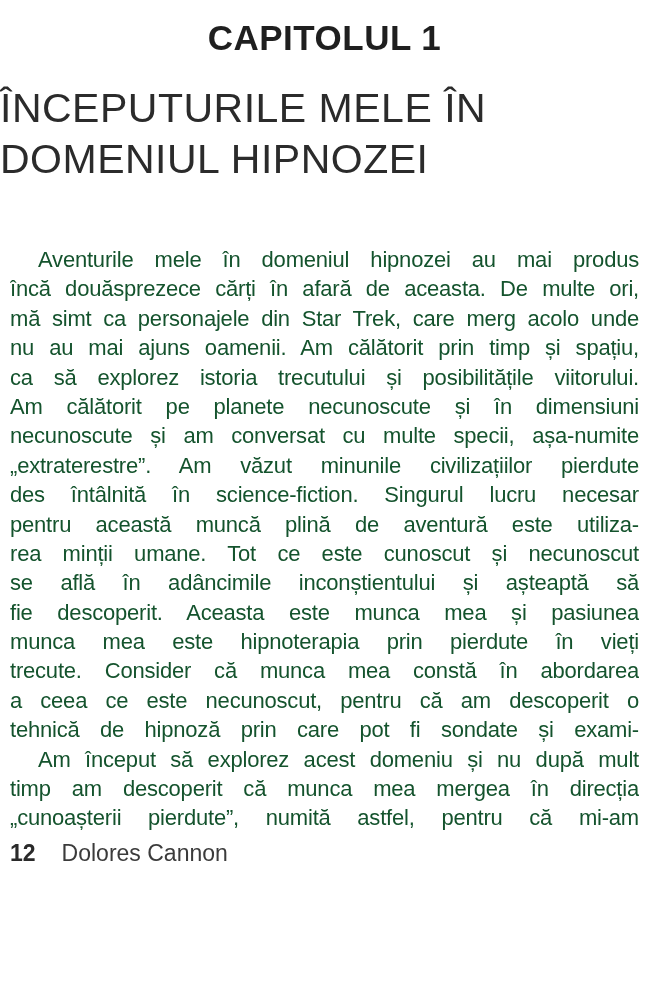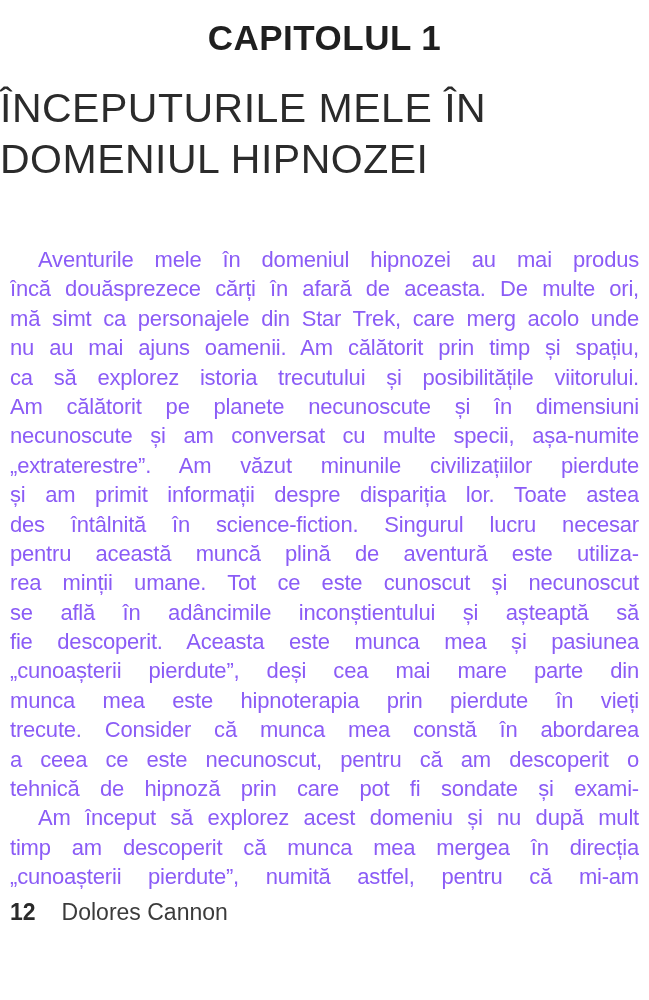--- a/index.html
+++ b/index.html
@@ -31,21 +31,21 @@
   }
   .content {
     margin: 60px 10px 0 10px;
   }
   .line {
     font-size: 22px;
     line-height: 29.4px;
     height: 29.4px;
     overflow: hidden;
     text-align: justify;
-    color: #8b5cf6;
+    color: #14532d;
     letter-spacing: -0.2px;
   }
   
   .line.fj::after {
     content: "";
     display: inline-block;
     width: 100%;
     height: 0;
   }
   .line.indent { text-indent: 28px; }
@@ -78,27 +78,25 @@
 
   <div>
         <div class="line indent fj">Aventurile mele în domeniul hipnozei au mai produs</div>
         <div class="line fj">încă douăsprezece cărți în afară de aceasta. De multe ori,</div>
         <div class="line fj">mă simt ca personajele din Star Trek, care merg acolo unde</div>
         <div class="line fj">nu au mai ajuns oamenii. Am călătorit prin timp și spațiu,</div>
         <div class="line fj">ca să explorez istoria trecutului și posibilitățile viitorului.</div>
         <div class="line fj">Am călătorit pe planete necunoscute și în dimensiuni</div>
         <div class="line fj">necunoscute și am conversat cu multe specii, așa-numite</div>
         <div class="line fj">„extraterestre”. Am văzut minunile civilizațiilor pierdute</div>
-        <div class="line fj">și am primit informații despre dispariția lor. Toate astea</div>
         <div class="line fj">des întâlnită în science-fiction. Singurul lucru necesar</div>
         <div class="line fj">pentru această muncă plină de aventură este utiliza-</div>
         <div class="line fj">rea minții umane. Tot ce este cunoscut și necunoscut</div>
         <div class="line fj">se află în adâncimile inconștientului și așteaptă să</div>
         <div class="line fj">fie descoperit. Aceasta este munca mea și pasiunea</div>
-        <div class="line fj">„cunoașterii pierdute”, deși cea mai mare parte din</div>
         <div class="line fj">munca mea este hipnoterapia prin pierdute în vieți</div>
         <div class="line fj">trecute. Consider că munca mea constă în abordarea</div>
         <div class="line fj">a ceea ce este necunoscut, pentru că am descoperit o</div>
         <div class="line fj">tehnică de hipnoză prin care pot fi sondate și exami-</div>
       </div>
       <div>
         <div class="line indent fj">Am început să explorez acest domeniu și nu după mult</div>
         <div class="line fj">timp am descoperit că munca mea mergea în direcția</div>
         <div class="line fj">„cunoașterii pierdute”, numită astfel, pentru că mi-am</div>
       </div>

